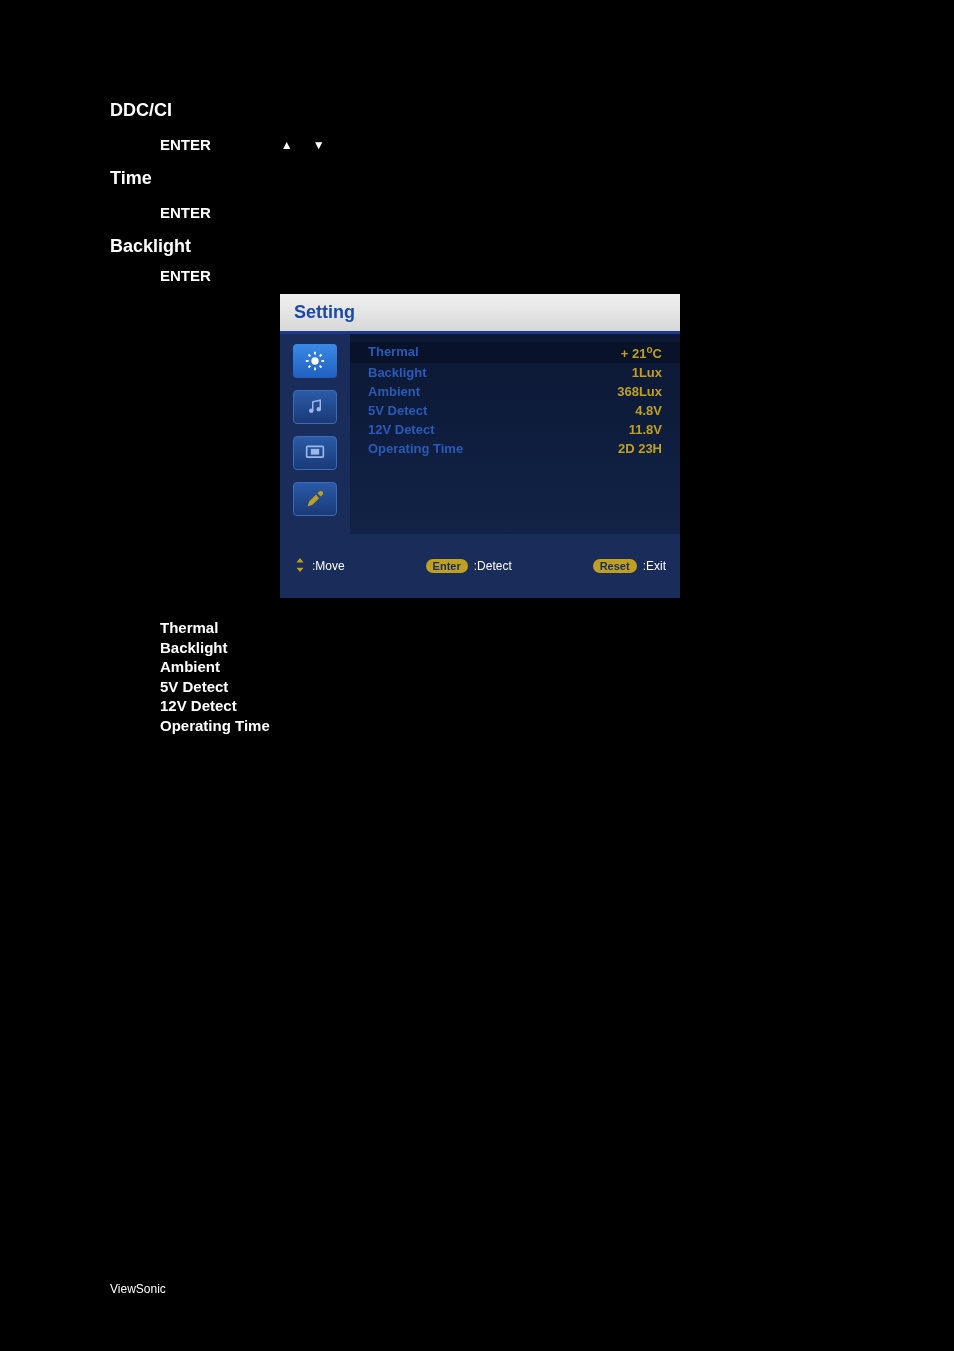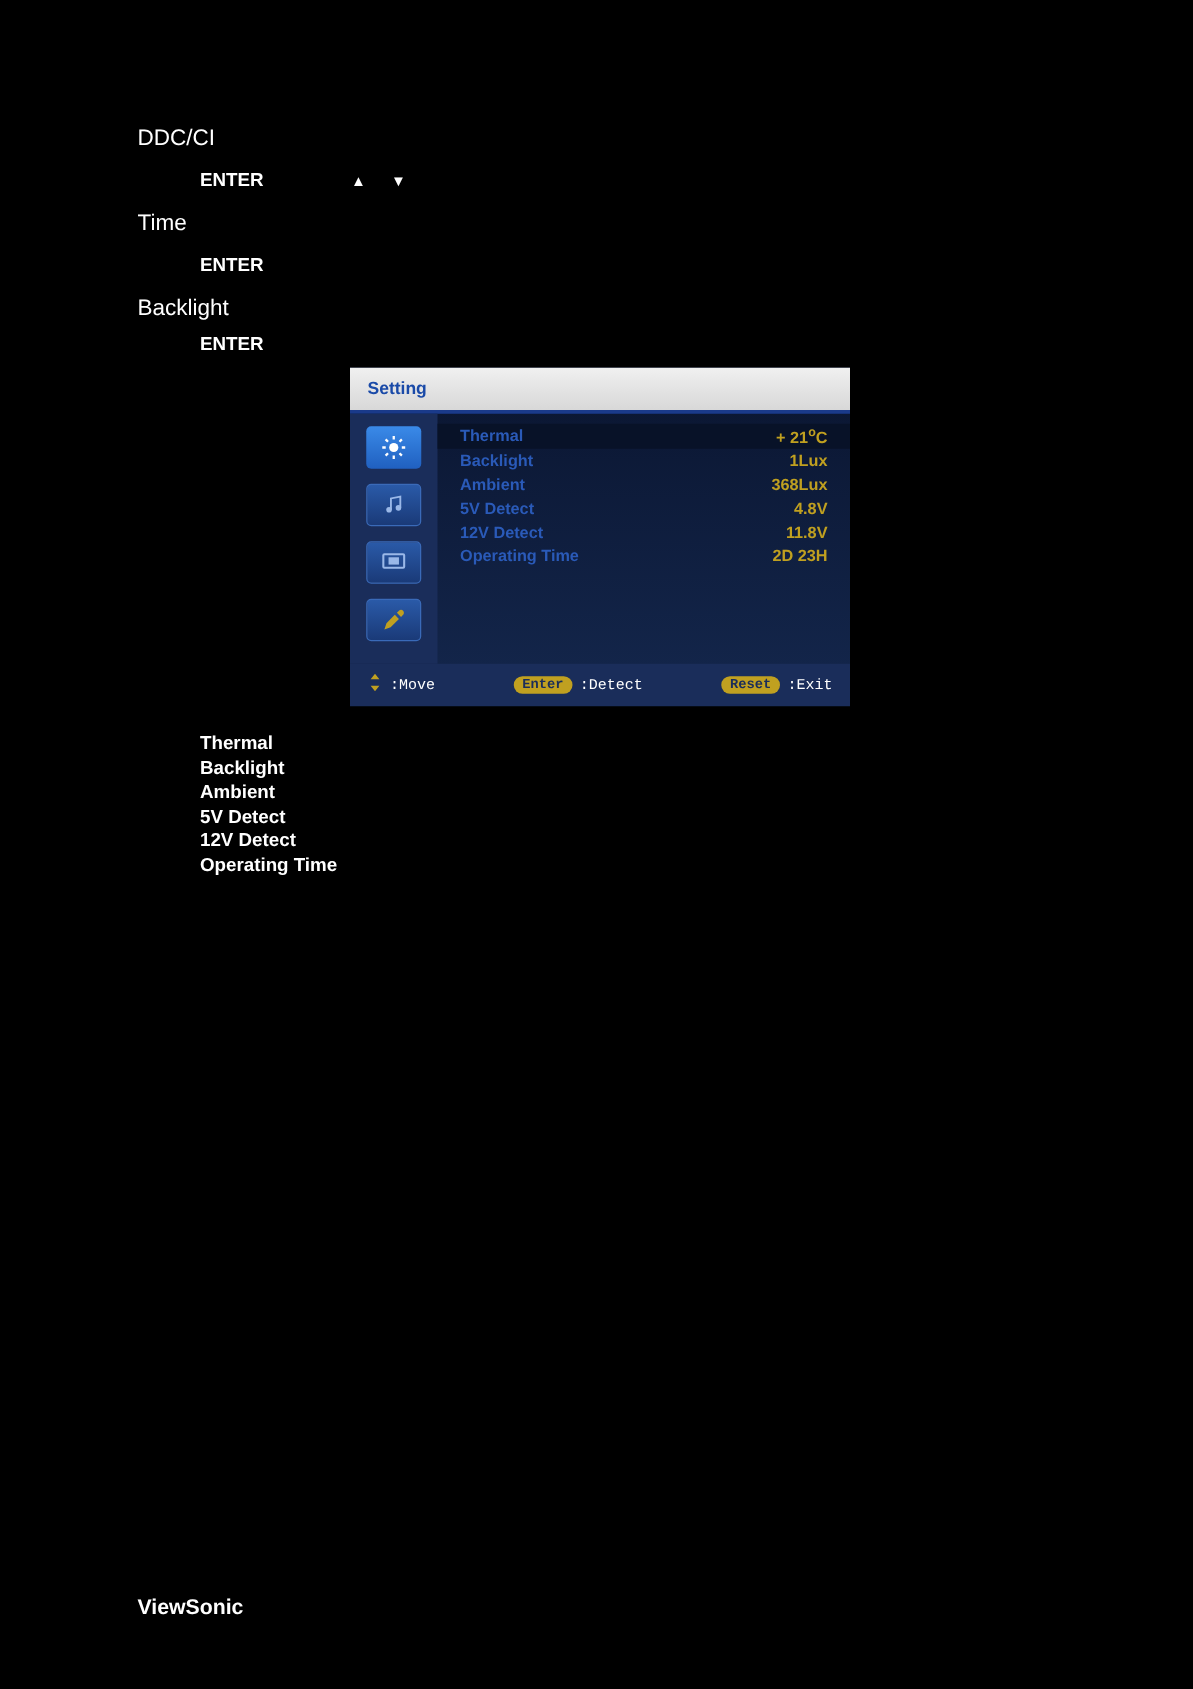--- a/index.html
+++ b/index.html
@@ -10,21 +10,21 @@
     body {
       background: #000;
       color: #fff;
       font-family: Arial, sans-serif;
       width: 954px;
       height: 1351px;
       position: relative;
       padding: 100px 110px;
     }
     .section-title {
-      font-weight: normal;
+      font-weight: bold;
       font-size: 18px;
       margin-bottom: 10px;
     }
     .sub-item {
       font-weight: bold;
       font-size: 15px;
       margin-left: 50px;
       margin-top: 15px;
       margin-bottom: 15px;
     }
@@ -61,21 +61,21 @@
       overflow: hidden;
     }
     .osd-header {
       background: linear-gradient(to bottom, #f0f0f0, #d8d8d8);
       padding: 8px 14px;
       border-bottom: 3px solid #1a3a8a;
     }
     .osd-title {
       color: #1a4aa8;
       font-weight: bold;
-      font-size: 14px;
+      font-size: 18px;
     }
     .osd-body {
       display: flex;
       padding: 0;
       min-height: 200px;
     }
     .osd-sidebar {
       width: 70px;
       background: #1a2d5a;
       display: flex;
@@ -115,27 +115,26 @@
       background: #081228;
     }
     .osd-row .label {
       color: #2a5ab8;
     }
     .osd-row .value {
       color: #c0a020;
     }
     .osd-footer {
       background: #1a2d5a;
-      padding: 8px 14px;
+      padding: 24px 14px;
       display: flex;
       align-items: center;
       justify-content: space-between;
       font-size: 12px;
       color: #fff;
-      font-family: Liberation Mono, monospace;
     }
     .osd-footer-item {
       display: flex;
       align-items: center;
       gap: 6px;
     }
     .updown-icon {
       color: #c0a020;
       font-size: 14px;
       line-height: 1;
@@ -145,22 +144,22 @@
       color: #1a2d5a;
       border-radius: 8px;
       padding: 1px 7px;
       font-size: 11px;
       font-weight: bold;
     }
     .footer-brand {
       position: absolute;
       bottom: 55px;
       left: 110px;
-      font-weight: bold;
-      font-size: 17px;
+      font-weight: normal;
+      font-size: 12px;
     }
     .list-items {
       margin-left: 50px;
       margin-top: 8px;
     }
     .list-items div {
       font-weight: bold;
       font-size: 15px;
       line-height: 1.3;
     }

